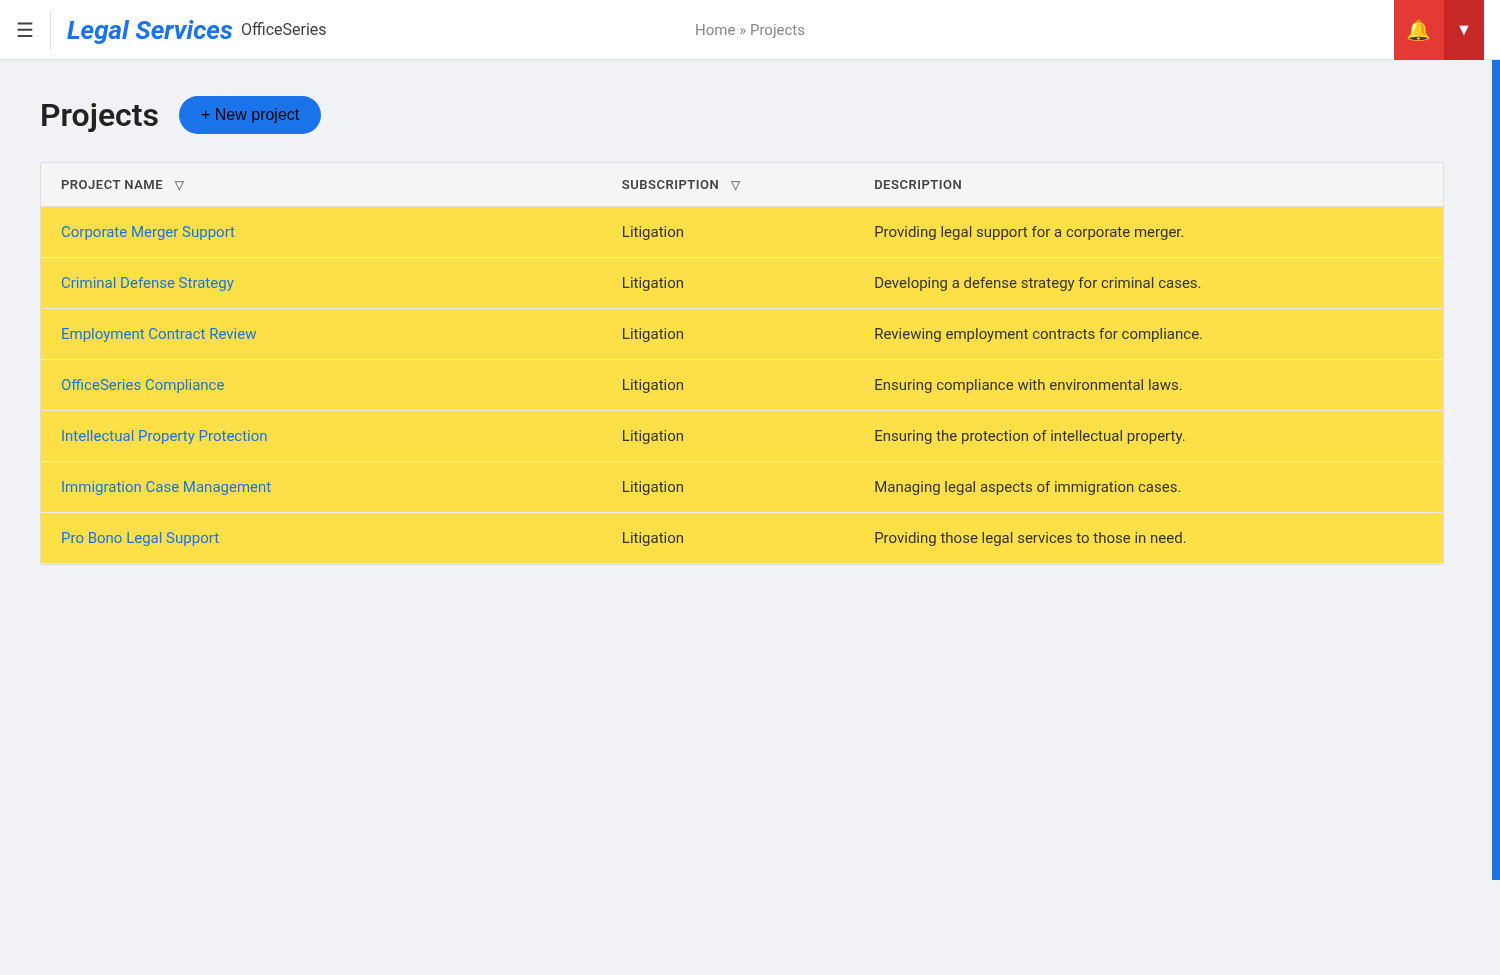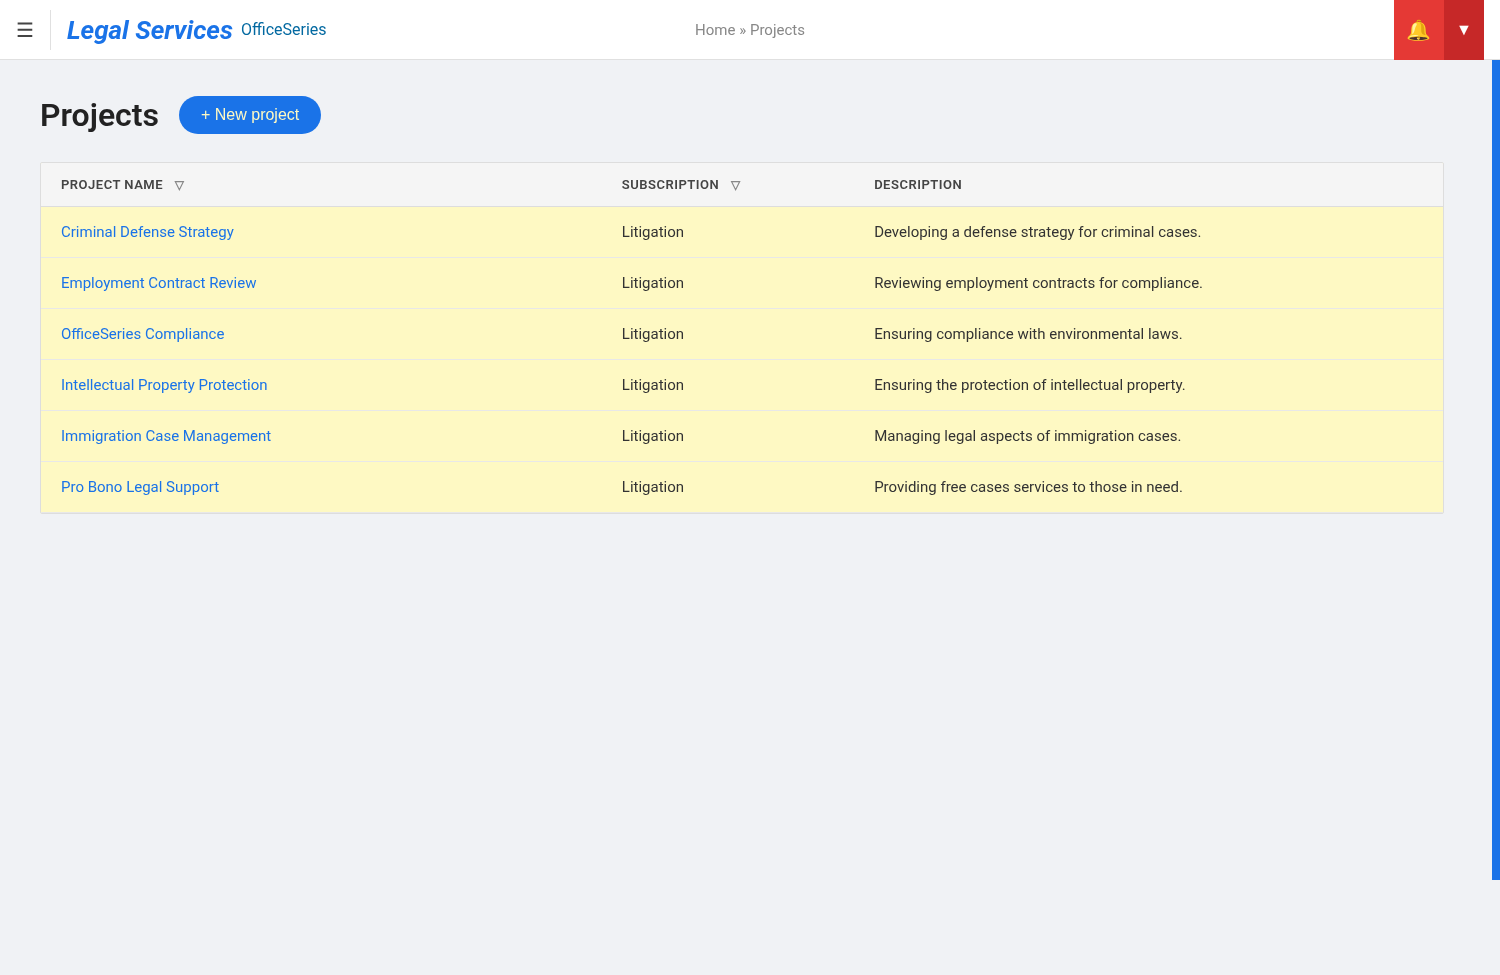--- a/index.html
+++ b/index.html
@@ -30,21 +30,21 @@
     }
     .app-title {
       font-size: 26px;
       font-weight: 700;
       color: #1a73e8;
       margin-right: 8px;
       font-style: italic;
     }
     .app-subtitle {
       font-size: 16px;
-      color: #0369a1;
+      color: #404040;
       margin-right: auto;
     }
     .breadcrumb {
       font-size: 15px;
       color: #1a73e8;
       position: absolute;
       left: 50%;
       transform: translateX(-50%);
     }
     .breadcrumb span { color: #888; }
@@ -100,35 +100,35 @@
       gap: 20px;
       margin-bottom: 28px;
     }
     .page-title {
       font-size: 32px;
       font-weight: 600;
       color: #222;
     }
     .new-project-btn {
       background: #1a73e8;
-      color: #fef9c3;
+      color: #000000;
       border: none;
       border-radius: 24px;
       padding: 10px 22px;
       font-size: 16px;
       cursor: pointer;
       display: flex;
       align-items: center;
       gap: 6px;
       font-weight: 500;
     }
 
     
     .table-container {
-      background: #fef9c3;
+      background: #fde047;
       border: 1px solid #ddd;
       border-radius: 2px;
       overflow: hidden;
       margin-right: 16px;
     }
     table {
       width: 100%;
       border-collapse: collapse;
     }
     thead tr {
@@ -214,20 +214,25 @@
           <th>
             <span>SUBSCRIPTION</span>
             <span class="filter-icon">▽</span>
           </th>
           <th>
             <span>DESCRIPTION</span>
           </th>
         </tr>
       </thead>
       <tbody id="table-body">
+      <tr>
+            <td class="project-name-cell">Corporate Merger Support</td>
+            <td>Litigation</td>
+            <td>Providing legal support for a corporate merger.</td>
+          </tr>
           <tr>
             <td class="project-name-cell">Criminal Defense Strategy</td>
             <td>Litigation</td>
             <td>Developing a defense strategy for criminal cases.</td>
           </tr>
           <tr>
             <td class="project-name-cell">Employment Contract Review</td>
             <td>Litigation</td>
             <td>Reviewing employment contracts for compliance.</td>
           </tr>
@@ -242,18 +247,18 @@
             <td>Ensuring the protection of intellectual property.</td>
           </tr>
           <tr>
             <td class="project-name-cell">Immigration Case Management</td>
             <td>Litigation</td>
             <td>Managing legal aspects of immigration cases.</td>
           </tr>
           <tr>
             <td class="project-name-cell">Pro Bono Legal Support</td>
             <td>Litigation</td>
-            <td>Providing free cases services to those in need.</td>
+            <td>Providing those legal services to those in need.</td>
           </tr>
         </tbody>
     </table>
   </div>
 </main>
 
 </body></html>

